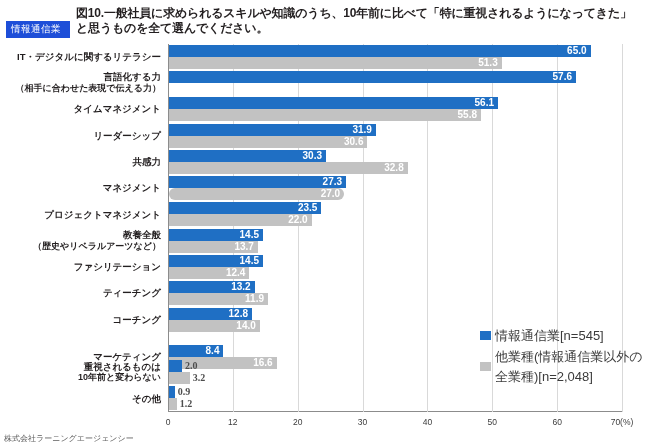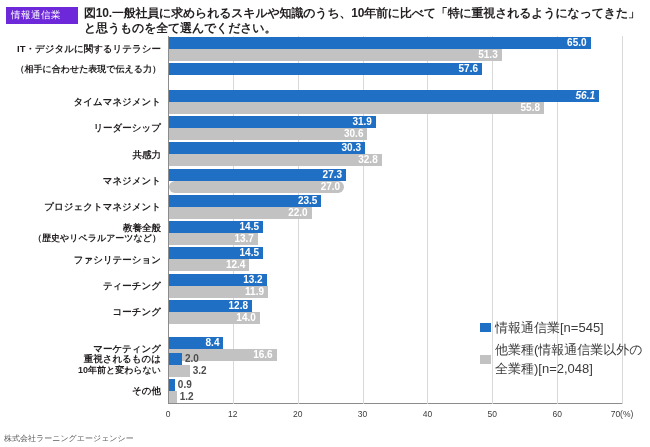--- a/index.html
+++ b/index.html
@@ -14,38 +14,39 @@
     color: #231f20;
     position: relative;
     overflow: hidden;
   }
   .header {
     display: flex;
     align-items: flex-start;
     padding: 6px 8px 0 6px;
   }
   .badge {
-    background: #6d28d9;
+    background: #1d4ed8;
     color: #ffffff;
     font-size: 9.5px;
     line-height: 1;
-    padding: 3px 17px 4px 5px;
+    padding: 3px 9px 4px 5px;
     letter-spacing: 0.5px;
     white-space: nowrap;
-    margin-top: 1px;
+    margin-top: 15px;
   }
   .title {
     font-size: 12px;
     line-height: 1.25;
     margin-left: 6px;
     font-weight: bold;
     letter-spacing: -0.2px;
   }
   .chart-area {
     position: relative;
+    margin-top: 6px;
     height: 392px;
   }
   .plot {
     position: absolute;
     left: 168px;
     right: 28px;
     top: 0;
     bottom: 24px;
   }
   .gridline {
@@ -125,20 +126,21 @@
     top: 0;
     font-size: 10px;
     font-weight: bold;
     color: #ffffff;
     line-height: 12px;
   }
   .bar-value.outside {
     right: auto;
     left: calc(100% + 3px);
     color: #4d4d4d;
+    font-family: Liberation Serif, serif;
   }
   .legend {
     position: absolute;
     left: 480px;
     top: 282px;
     font-size: 13px;
     color: #3b3b3b;
     line-height: 1.5;
   }
   .legend-row {
@@ -190,56 +192,57 @@
           </div>
           <div class="bar blue" style="width: 421.571px;">
             <span class="bar-value">65.0</span>
           </div>
           <div class="bar grey" style="width: 332.717px;">
             <span class="bar-value">51.3</span>
           </div>
         </div>
         <div class="row" style="top: 27.4286px; height: 24px;">
           <div class="cat-label" style="top: 0.5px;">
+            <div>言語化する力</div>
             <div class="sub">（相手に合わせた表現で伝える力）</div>
           </div>
-          <div class="bar blue" style="width: 313px;">
+          <div class="bar blue" style="width: 407px;">
             <span class="bar-value">57.6</span>
           </div>
         </div>
         <div class="row" style="top: 53.7143px; height: 24px;">
           <div class="cat-label" style="top: 6.25px;">
             <div>タイムマネジメント</div>
           </div>
-          <div class="bar blue" style="width: 430px; font-style: italic;">
+          <div class="bar blue" style="width: 329px;">
             <span class="bar-value">56.1</span>
           </div>
-          <div class="bar grey" style="width: 375px;">
+          <div class="bar grey" style="width: 312px;">
             <span class="bar-value">55.8</span>
           </div>
         </div>
         <div class="row" style="top: 80px; height: 24px;">
           <div class="cat-label" style="top: 6.25px;">
             <div>リーダーシップ</div>
           </div>
           <div class="bar blue" style="width: 206.894px;">
             <span class="bar-value">31.9</span>
           </div>
           <div class="bar grey" style="width: 198.463px;">
             <span class="bar-value">30.6</span>
           </div>
         </div>
         <div class="row" style="top: 106.286px; height: 24px;">
           <div class="cat-label" style="top: 6.25px;">
             <div>共感力</div>
           </div>
-          <div class="bar blue" style="width: 196px;">
+          <div class="bar blue" style="width: 157px;">
             <span class="bar-value">30.3</span>
           </div>
-          <div class="bar grey" style="width: 212.731px;">
+          <div class="bar grey" style="width: 212.731px; padding-left: 26px;">
             <span class="bar-value">32.8</span>
           </div>
         </div>
         <div class="row" style="top: 132.571px; height: 24px;">
           <div class="cat-label" style="top: 6.25px;">
             <div>マネジメント</div>
           </div>
           <div class="bar blue" style="width: 177.06px;">
             <span class="bar-value">27.3</span>
           </div>
@@ -278,21 +281,21 @@
             <span class="bar-value">14.5</span>
           </div>
           <div class="bar grey" style="width: 80.4229px;">
             <span class="bar-value">12.4</span>
           </div>
         </div>
         <div class="row" style="top: 237.714px; height: 24px;">
           <div class="cat-label" style="top: 6.25px;">
             <div>ティーチング</div>
           </div>
-          <div class="bar blue" style="width: 85.6114px; padding-left: 12px;">
+          <div class="bar blue" style="width: 85.6114px;">
             <span class="bar-value">13.2</span>
           </div>
           <div class="bar grey" style="width: 99px;">
             <span class="bar-value">11.9</span>
           </div>
         </div>
         <div class="row" style="top: 264px; height: 24px;">
           <div class="cat-label" style="top: 6.25px;">
             <div>コーチング</div>
           </div>

